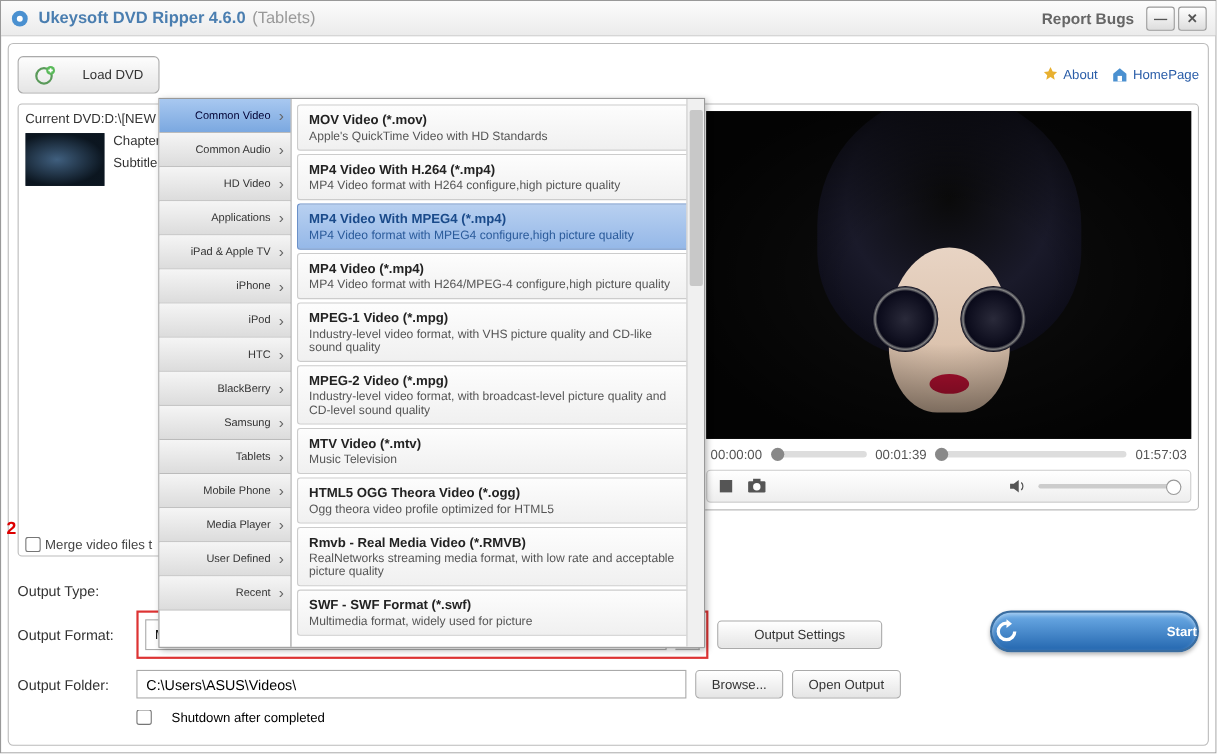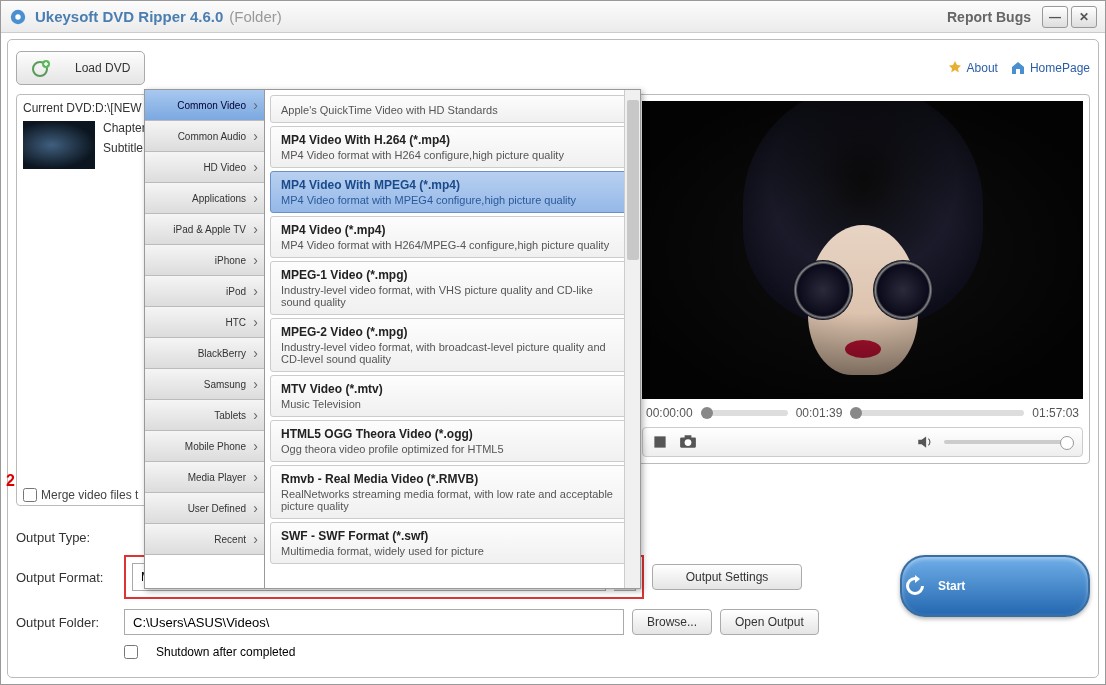--- a/index.html
+++ b/index.html
@@ -44,21 +44,21 @@
 .vol-track{width:130px;height:4px;background:#ccc;border-radius:2px;position:relative}
 .vol-track::after{content:"";position:absolute;right:0;top:-4px;width:12px;height:12px;border:1px solid #999;background:#fff;border-radius:50%}
 .bottom-area{margin-top:10px}
 .row{display:flex;align-items:center;gap:8px;margin-bottom:10px}
 .lbl{width:100px;font-size:13px;color:#333}
 .num2{position:absolute;left:-2px;top:432px;color:#d00;font-size:16px;font-weight:bold}
 .format-box{border:2px solid #d33;padding:6px;display:flex;align-items:center;gap:8px;width:652px}
 .combo{flex:1;height:28px;border:1px solid #aaa;background:#fff;display:flex;align-items:center;padding:0 8px;font-size:13px}
 .combo-btn{width:22px;height:28px;border:1px solid #aaa;border-left:none;background:linear-gradient(#fff,#e5e5e5);display:flex;align-items:center;justify-content:center;cursor:pointer}
 .btn{height:26px;padding:0 14px;border:1px solid #aaa;border-radius:4px;background:linear-gradient(#fff,#e5e5e5);cursor:pointer;font-size:12px;color:#333}
-.start-btn{width:190px;height:62px;border-radius:25px;background:linear-gradient(#6faee8,#2568b0);border:2px solid #3a6da0;color:#fff;font-size:24px;font-weight:bold;display:flex;align-items:center;justify-content:flex-start;gap:10px;cursor:pointer;box-shadow:inset 0 2px 4px rgba(255,255,255,.4),0 2px 4px rgba(0,0,0,.3)}
+.start-btn{width:190px;height:38px;border-radius:25px;background:linear-gradient(#6faee8,#2568b0);border:2px solid #3a6da0;color:#fff;font-size:24px;font-weight:bold;display:flex;align-items:center;justify-content:space-between;gap:10px;cursor:pointer;box-shadow:inset 0 2px 4px rgba(255,255,255,.4),0 2px 4px rgba(0,0,0,.3)}
 .folder-input{flex:1;height:26px;border:1px solid #aaa;padding:0 8px;font-size:13px;max-width:500px}
 .cb{width:14px;height:14px}
 
 .dropdown{position:absolute;left:128px;top:-5px;width:497px;height:500px;display:flex;background:#fff;border:1px solid #999;box-shadow:2px 2px 6px rgba(0,0,0,.3);z-index:100}
 .cat-col{width:120px;display:flex;flex-direction:column;border-right:1px solid #999}
 .cat{height:31px;display:flex;align-items:center;justify-content:flex-end;padding:0 18px 0 8px;font-size:10px;color:#333;background:linear-gradient(#f5f5f5,#dcdcdc);border-bottom:1px solid #bbb;cursor:pointer;position:relative}
 .cat.sel{background:linear-gradient(#a8c8f0,#7ba8e0);color:#003}
 .cat::after{content:"›";position:absolute;right:6px;color:#666;font-size:14px}
 .fmt-col{flex:1;overflow:hidden;position:relative}
 .fmt-list{position:absolute;inset:0;overflow-y:hidden;padding:2px}
@@ -78,21 +78,21 @@
 <body>
 
 <div class="window">
   <div class="titlebar">
     <svg class="logo" viewBox="0 0 20 20">
         <circle cx="10" cy="10" r="8" fill="#4a90d0"></circle>
         <circle cx="10" cy="10" r="3" fill="#fff"></circle>
       </svg>
     <span class="title">Ukeysoft DVD Ripper</span>
     <span class="title" style="margin-left:4px">4.6.0</span>
-    <span class="ver">(Folder)</span>
+    <span class="ver">(Tablets)</span>
     <div class="spacer"></div>
     <span class="report">Report Bugs</span>
     <div class="winbtn">—</div>
     <div class="winbtn">✕</div>
   </div>
 
   <div class="main-frame">
     <div class="topbar">
       <div class="load-dvd">
         <svg width="20" height="20">
@@ -190,20 +190,21 @@
             <div class="cat">Samsung</div>
             <div class="cat">Tablets</div>
             <div class="cat">Mobile Phone</div>
             <div class="cat">Media Player</div>
             <div class="cat">User Defined</div>
             <div class="cat">Recent</div>
           </div>
         <div class="fmt-col">
           <div class="fmt-list" id="fmt-list">
               <div class="fmt">
+                <div class="fmt-title">MOV Video (*.mov)</div>
                 <div class="fmt-desc">Apple's QuickTime Video with HD Standards</div>
               </div>
               <div class="fmt">
                 <div class="fmt-title">MP4 Video With H.264 (*.mp4)</div>
                 <div class="fmt-desc">MP4 Video format with H264 configure,high picture quality</div>
               </div>
               <div class="fmt sel">
                 <div class="fmt-title">MP4 Video With MPEG4 (*.mp4)</div>
                 <div class="fmt-desc">MP4 Video format with MPEG4 configure,high picture quality</div>
               </div>

